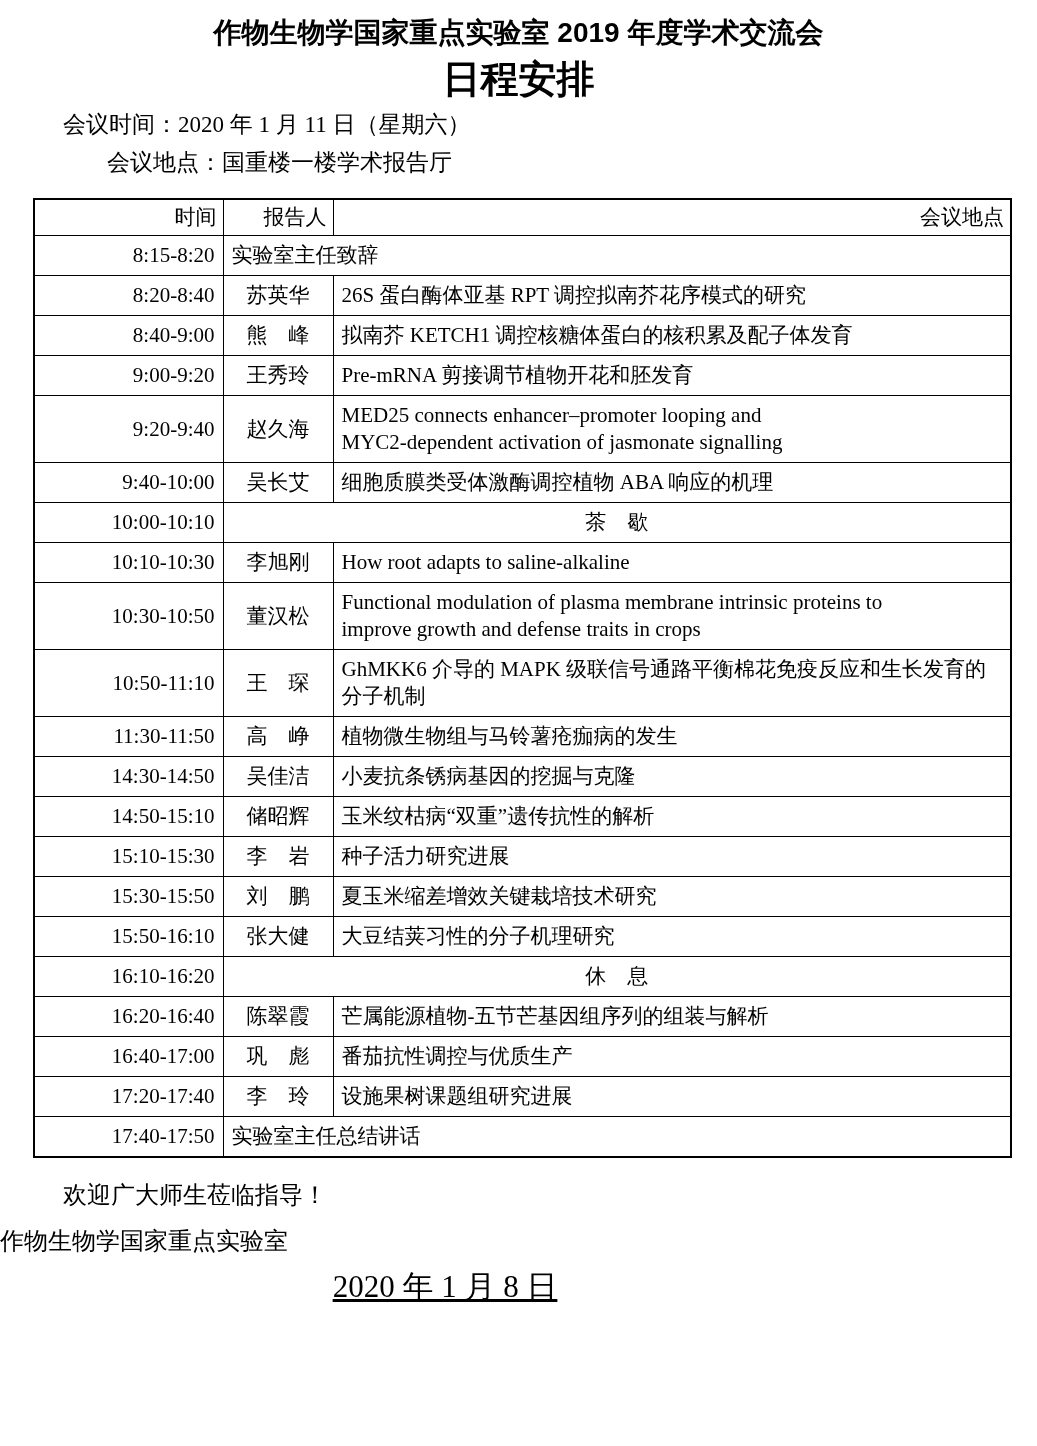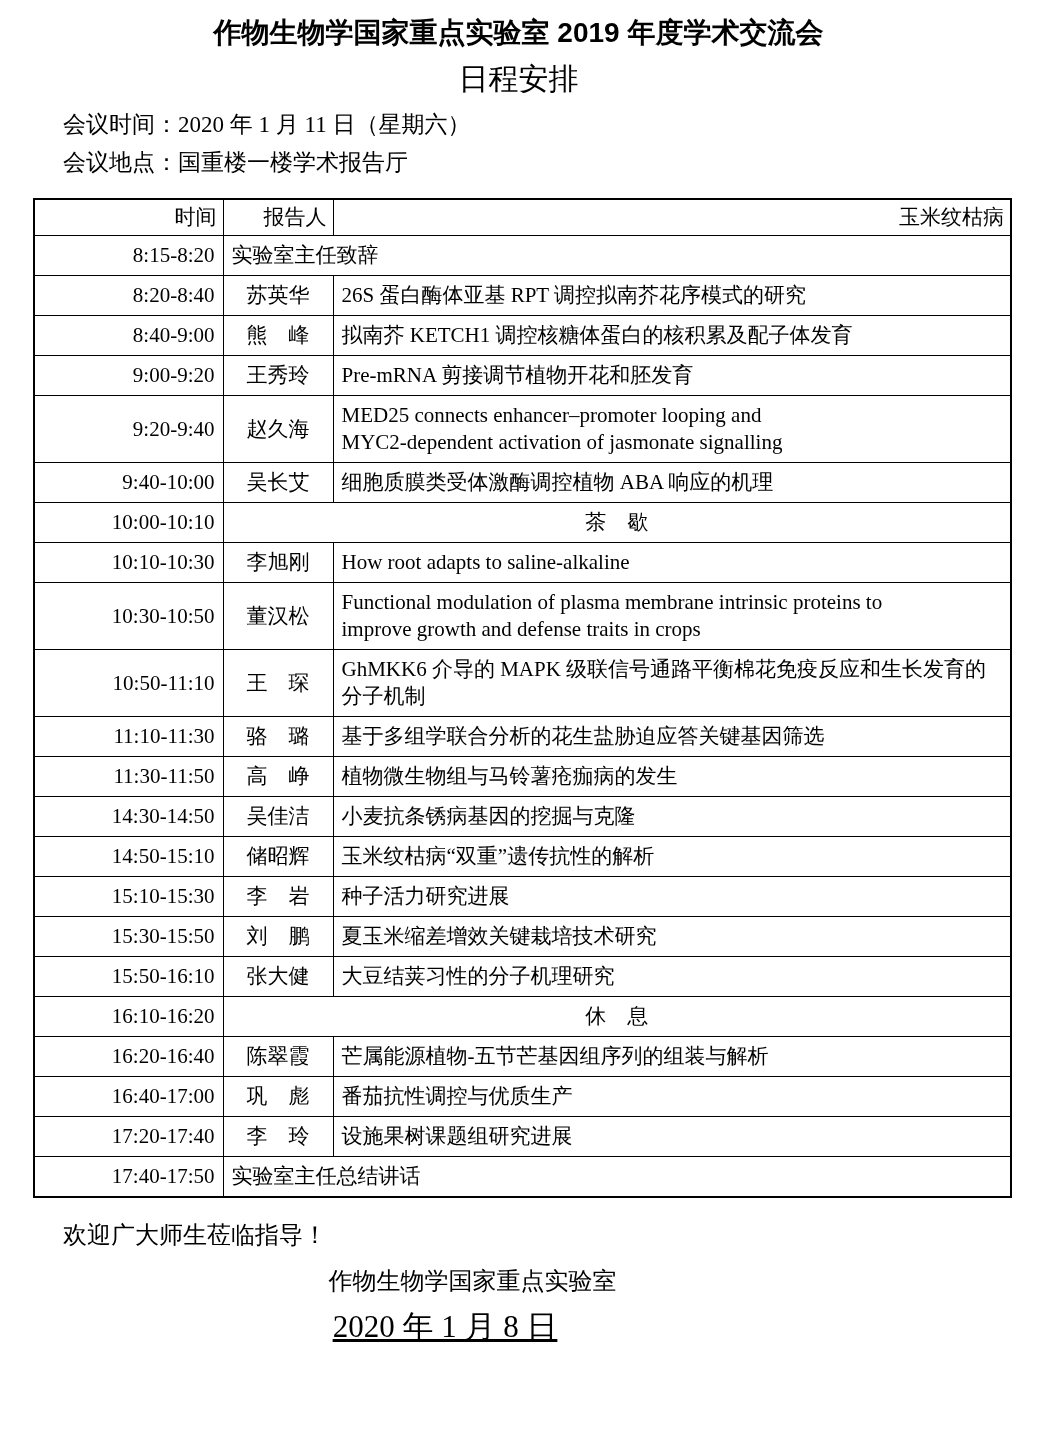--- a/index.html
+++ b/index.html
@@ -19,32 +19,33 @@
     margin: 14px 0 0 0;
     text-align: center;
     font-size: 28px;
     line-height: 38px;
     font-weight: bold;
     font-family: "Liberation Sans", "DejaVu Sans", sans-serif;
   }
   .page-subtitle {
     margin: 8px 0 0 0;
     text-align: center;
-    font-size: 30px;
+    font-size: 38px;
     line-height: 38px;
-    font-weight: normal;
+    font-weight: bold;
     font-family: "Liberation Sans", "DejaVu Sans", sans-serif;
   }
   .meeting-info {
     margin: 12px 0 0 63px;
     font-size: 23px;
     line-height: 30px;
   }
   .meeting-info div + div {
     margin-top: 8px;
+    margin-left: 44px;
   }
   table.schedule {
     margin: 20px 0 0 33px;
     width: 977px;
     border-collapse: collapse;
     table-layout: fixed;
     border: 2px solid #000000;
   }
   table.schedule th,
   table.schedule td {
@@ -81,21 +82,21 @@
   td.merged-center {
     text-align: center;
   }
   .welcome-note {
     margin: 22px 0 0 63px;
     font-size: 24px;
     line-height: 30px;
   }
   .signature-line {
     margin: 16px 92px 0 0;
-    text-align: center;
+    text-align: left;
     font-size: 24px;
     line-height: 30px;
   }
   .date-line {
     margin: 16px 147px 0 0;
     text-align: center;
     font-size: 31px;
     line-height: 30px;
     text-decoration: underline;
   }
@@ -116,21 +117,21 @@
   <table class="schedule">
     <colgroup>
       <col style="width:189px">
       <col style="width:110px">
       <col style="width:678px">
     </colgroup>
     <thead>
       <tr>
         <th>时间</th>
         <th>报告人</th>
-        <th>玉米纹枯病</th>
+        <th>会议地点</th>
       </tr>
     </thead>
     <tbody>
       <tr>
         <td class="time-cell">8:15-8:20</td>
         <td class="merged-left" colspan="2">实验室主任致辞</td>
       </tr>
       <tr>
         <td class="time-cell">8:20-8:40</td>
         <td class="speaker-cell">苏英华</td>
@@ -171,25 +172,20 @@
         <td class="speaker-cell">董汉松</td>
         <td class="title-cell">Functional modulation of plasma membrane intrinsic proteins to
 improve growth and defense traits in crops</td>
       </tr>
       <tr>
         <td class="time-cell">10:50-11:10</td>
         <td class="speaker-cell">王　琛</td>
         <td class="title-cell">GhMKK6 介导的 MAPK 级联信号通路平衡棉花免疫反应和生长发育的分子机制</td>
       </tr>
       <tr>
-        <td class="time-cell">11:10-11:30</td>
-        <td class="speaker-cell">骆　璐</td>
-        <td class="title-cell">基于多组学联合分析的花生盐胁迫应答关键基因筛选</td>
-      </tr>
-      <tr>
         <td class="time-cell">11:30-11:50</td>
         <td class="speaker-cell">高　峥</td>
         <td class="title-cell">植物微生物组与马铃薯疮痂病的发生</td>
       </tr>
       <tr>
         <td class="time-cell">14:30-14:50</td>
         <td class="speaker-cell">吴佳洁</td>
         <td class="title-cell">小麦抗条锈病基因的挖掘与克隆</td>
       </tr>
       <tr>

